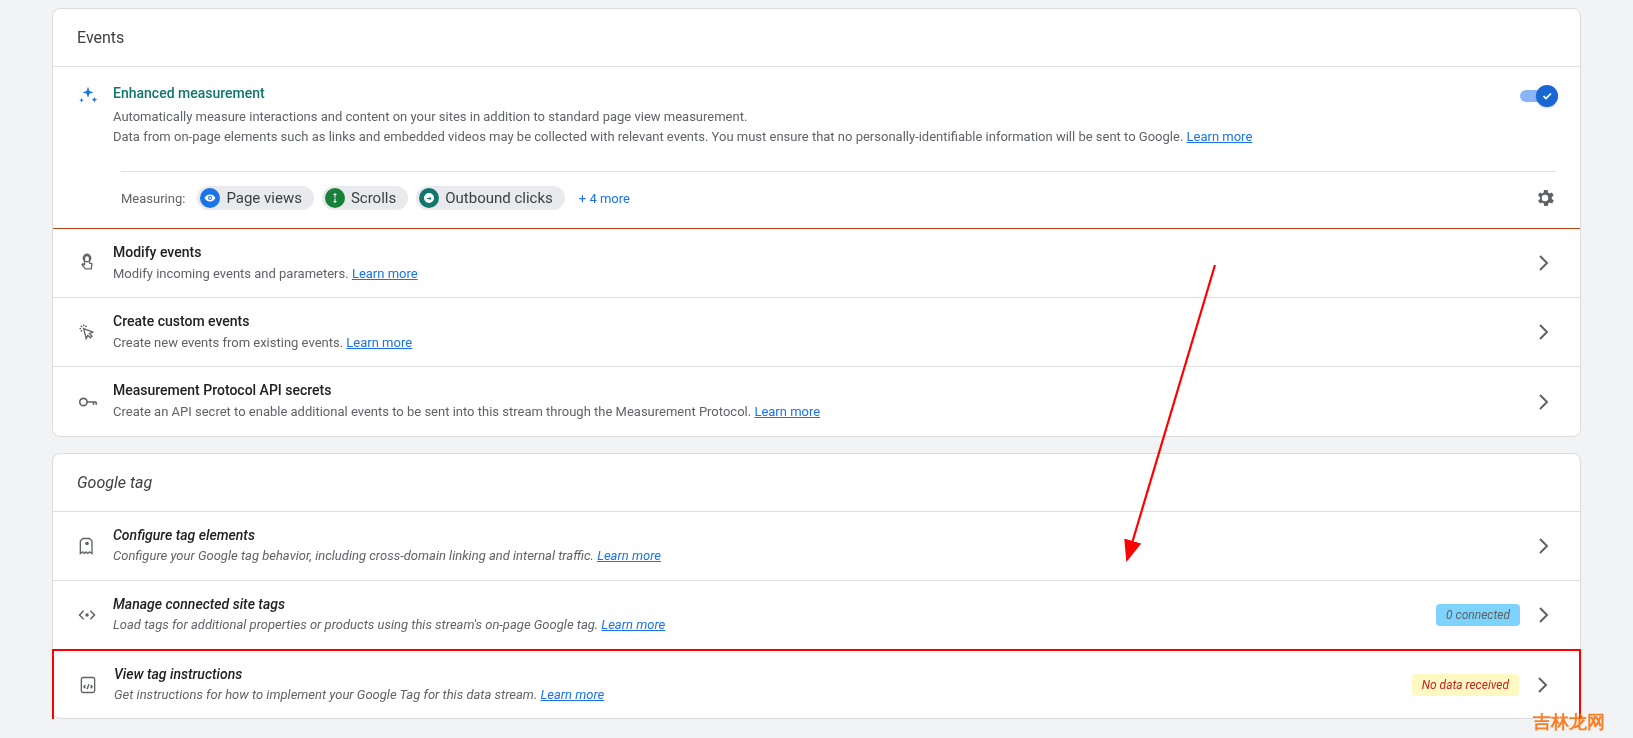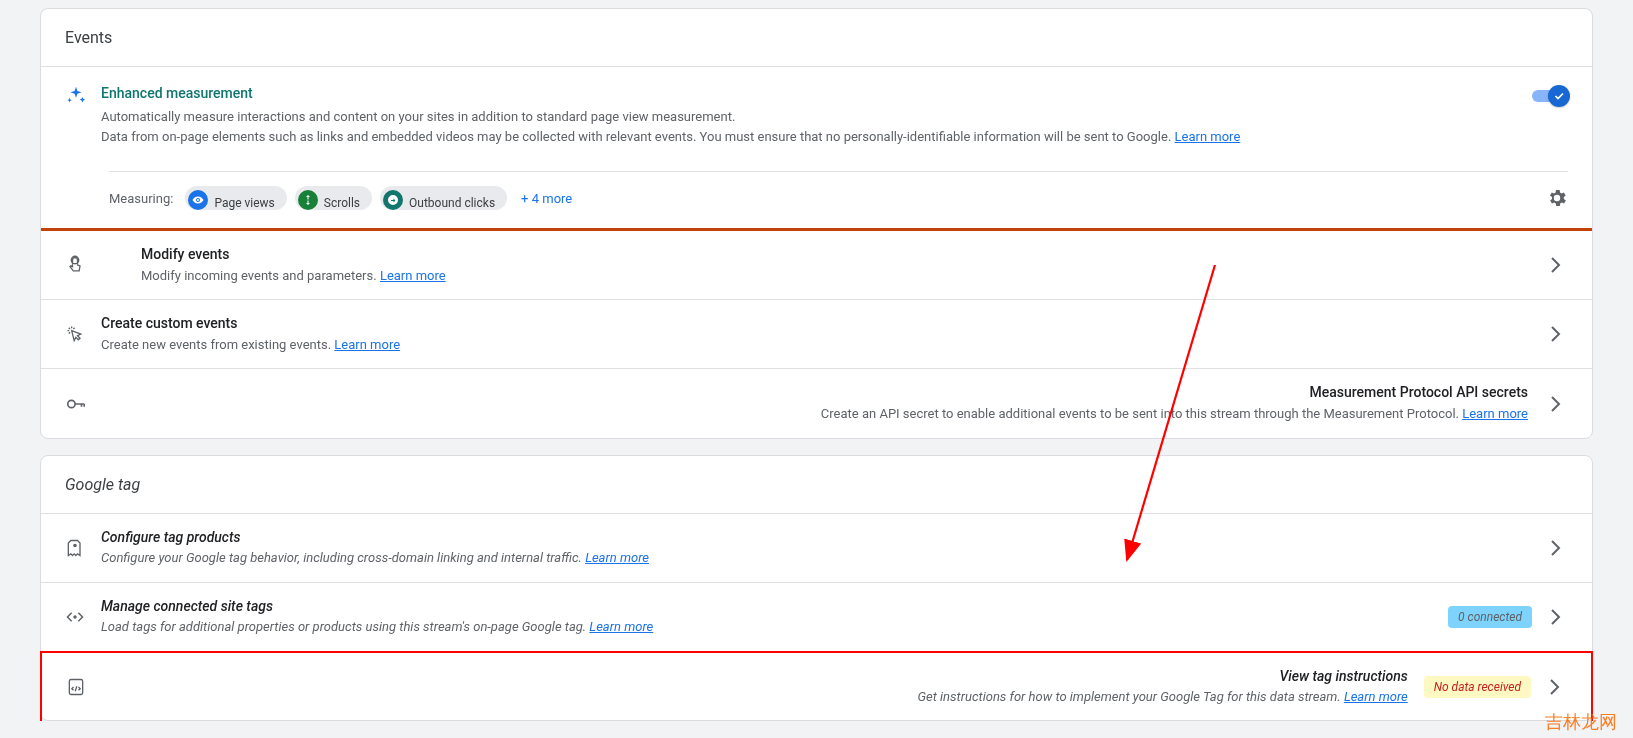--- a/index.html
+++ b/index.html
@@ -8,41 +8,41 @@
     background: #f1f3f4;
     font-family: Roboto, "Segoe UI", Arial, sans-serif;
     color: #3c4043;
     padding: 0;
     width: 1633px;
     height: 738px;
     overflow: hidden;
     position: relative;
   }
   .page {
-    padding: 8px 40px;
+    padding: 8px 52px;
   }
   .card {
     background: #fff;
     border: 1px solid #dadce0;
     border-radius: 8px;
     margin-bottom: 16px;
   }
   .card-header {
     padding: 19px 24px;
     font-size: 16px;
     color: #3c4043;
     border-bottom: 1px solid #e0e0e0;
   }
   .row {
     display: flex;
     align-items: center;
     padding: 14px 24px;
     border-bottom: 1px solid #e0e0e0;
   }
-  .row:last-child { border-bottom: none; text-align: right; }
+  .row:last-child { border-bottom: none; }
   .row-icon {
     width: 36px;
     flex: 0 0 36px;
     display: flex;
     align-items: center;
     justify-content: flex-start;
     color: #5f6368;
   }
   .row-body { flex: 1 1 auto; min-width: 0; }
   .row-title {
@@ -104,25 +104,25 @@
     margin: 14px 24px 0 68px;
   }
   .measuring-row {
     display: flex; align-items: center;
     padding: 14px 24px 18px 68px;
   }
   .measuring-label {
     font-size: 13px; color: #5f6368; margin-right: 12px;
   }
   .chip {
-    display: inline-flex; align-items: flex-end;
+    display: inline-flex; align-items: center;
     background: #e8eaed; border-radius: 14px;
     height: 24px; padding: 0 12px 0 3px;
     margin-right: 8px;
-    font-size: 12px; color: #3c4043;
+    font-size: 15px; color: #3c4043;
   }
   .chip-icon {
     width: 20px; height: 20px; border-radius: 50%;
     display: flex; align-items: center; justify-content: center;
     margin-right: 6px;
     color: #fff;
   }
   .chip-blue { background: #1a73e8; }
   .chip-green { background: #188038; }
   .chip-teal { background: #12766c; }
@@ -144,24 +144,24 @@
   }
   .highlight-box {
     border: 2px solid #ff0000;
   }
   .arrow-annotation {
     position: absolute;
     pointer-events: none;
   }
   .watermark {
     position: absolute;
-    right: 16px;
+    right: 28px;
     bottom: 4px;
     font-size: 18px;
-    font-weight: normal;
+    font-weight: bold;
     color: #ff6a00;
     opacity: 0.85;
     font-family: "Microsoft YaHei", sans-serif;
     pointer-events: none;
   }
   svg { display: block; }
 </style>
 </head>
 <body>
 
@@ -232,21 +232,21 @@
         <span class="more-link">+ 4 more</span>
 
         <span class="gear-icon">
           <svg width="22" height="22" viewBox="0 0 24 24" fill="#5f6368">
               <path d="M19.4 13a7.5 7.5 0 000-2l2.1-1.6-2-3.4-2.5 1a7.3 7.3 0 00-1.7-1l-.4-2.6h-4l-.4 2.6a7.3 7.3 0 00-1.7 1l-2.5-1-2 3.4L6.6 11a7.5 7.5 0 000 2l-2.1 1.6 2 3.4 2.5-1c.5.4 1.1.7 1.7 1l.4 2.6h4l.4-2.6c.6-.3 1.2-.6 1.7-1l2.5 1 2-3.4L19.4 13zM12 15.5A3.5 3.5 0 1112 8.5a3.5 3.5 0 010 7z"></path>
             </svg>
         </span>
       </div>
     </div>
 
-    <div class="row" style="border-top:3px solid #c2410c;gap:40px;">
+    <div class="row" style="border-top:1px solid #c2410c;">
       <div class="row-icon">
         <svg width="20" height="20" viewBox="0 0 24 24" fill="none" stroke="#5f6368" stroke-width="1.6">
             <path d="M9 11V6a3 3 0 016 0v5"></path>
             <path d="M9 11v3l-2-1-1 1 4 5h7l1-6-3-1v-1"></path>
             <circle cx="12" cy="6" r="4.5"></circle>
           </svg>
       </div>
       <div class="row-body">
         <div class="row-title">Modify events</div>
         <div class="row-sub"><span>Modify incoming events and parameters. </span><a class="learn-more">Learn more</a></div>
@@ -305,21 +305,21 @@
     <div class="card-header">Google tag</div>
 
     <div class="row">
       <div class="row-icon">
         <svg width="20" height="20" viewBox="0 0 24 24" fill="none" stroke="#5f6368" stroke-width="1.6">
             <path d="M7 3h8l3 3v15l-3-2-2 2-2-2-2 2-2-2-3 2V6z"></path>
             <circle cx="12" cy="9" r="1.4" fill="#5f6368"></circle>
           </svg>
       </div>
       <div class="row-body">
-        <div class="row-title">Configure tag products</div>
+        <div class="row-title">Configure tag elements</div>
         <div class="row-sub"><span>Configure your Google tag behavior, including cross-domain linking and internal traffic. </span><a class="learn-more">Learn more</a></div>
       </div>
       <div class="row-right">
         <span class="chev">
             <svg width="10" height="16" viewBox="0 0 10 16" fill="#5f6368">
               <path d="M1 1l7 7-7 7" stroke="#5f6368" stroke-width="2" fill="none"></path>
             </svg>
           </span>
       </div>
     </div>

